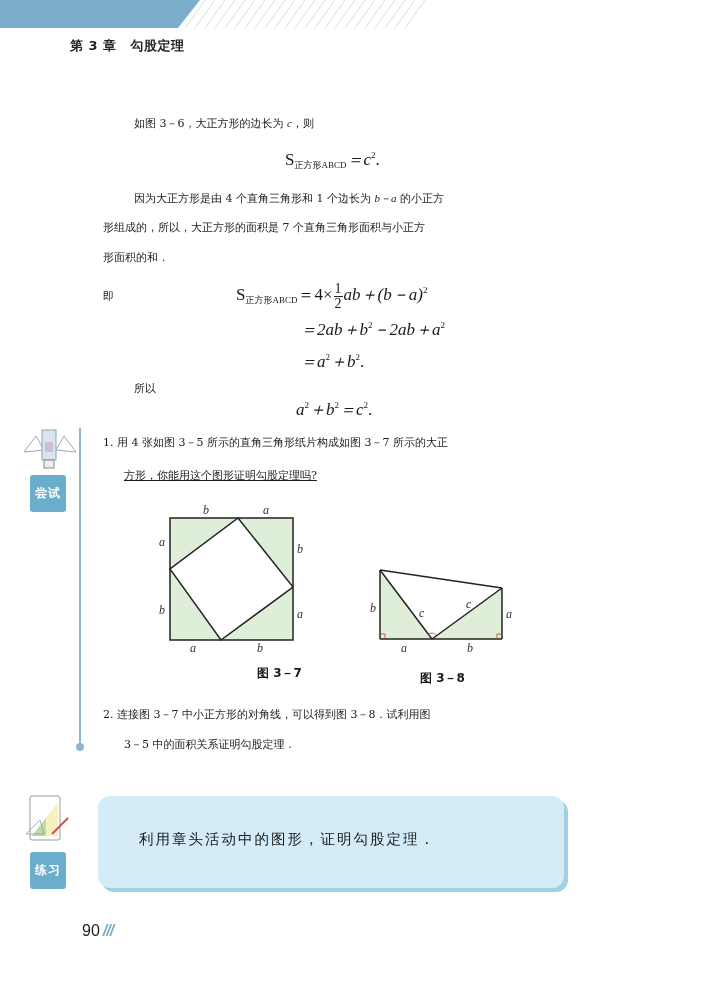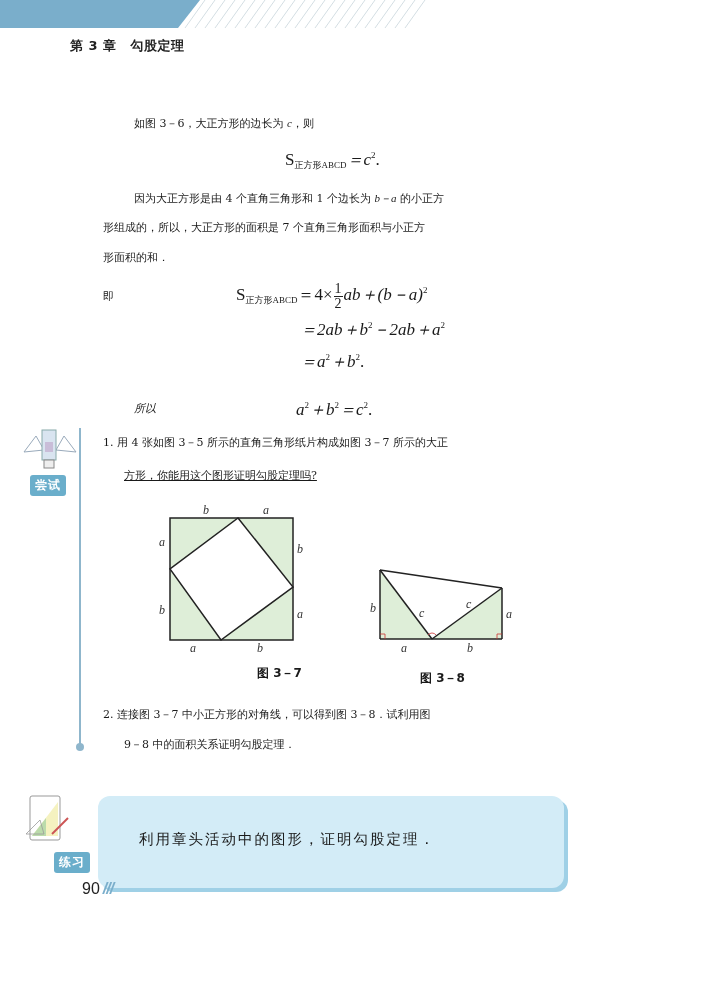--- a/index.html
+++ b/index.html
@@ -11,26 +11,26 @@
   .p{font-size:11px;line-height:30px;}
   .i{font-style:italic;font-family:"Liberation Serif","DejaVu Serif",serif;}
   .sub{font-size:9px;vertical-align:-3px;}
   .sup{font-size:9px;vertical-align:7px;}
   .eq{font-family:"Liberation Serif","DejaVu Serif",serif;font-size:17px;}
   .frac{display:inline-block;vertical-align:middle;text-align:center;font-size:14px;line-height:14px;margin:0 1px;}
   .frac .num{display:block;border-bottom:1px solid #222;padding:0 1px;}
   .frac .den{display:block;}
   .side-line{left:79px;top:428px;width:2px;height:318px;background:#8fb6cc;}
   .side-dot{left:76px;top:743px;width:8px;height:8px;border-radius:50%;background:#8fb6cc;}
-  .tag{background:#6aaecb;color:#fff;font-family:"DejaVu Sans","Liberation Sans",sans-serif;font-size:12px;font-weight:bold;padding:2px 5px;border-radius:3px;letter-spacing:1px;}
+  .tag{background:#6aaecb;color:#fff;font-family:"DejaVu Sans","Liberation Sans",sans-serif;font-size:12px;font-weight:bold;padding:10px 5px;border-radius:3px;letter-spacing:1px;}
   .fig-cap{font-family:"DejaVu Sans","Liberation Sans",sans-serif;font-size:12px;font-weight:bold;}
   .lbl{font-family:"Liberation Serif","DejaVu Serif",serif;font-style:italic;font-size:12px;fill:#333;}
   .practice-box{left:98px;top:796px;width:466px;height:92px;background:#d3ecf7;border-radius:12px;box-shadow:4px 4px 0 #9fd0e6;}
   .practice-text{left:139px;top:830px;font-size:14.5px;letter-spacing:2px;}
-  .page-num{left:82px;top:880px;font-family:"Liberation Sans","DejaVu Sans",sans-serif;font-size:16px;color:#222;}
+  .page-num{left:82px;top:922px;font-family:"Liberation Sans","DejaVu Sans",sans-serif;font-size:16px;color:#222;}
 </style>
 </head>
 <body>
 
 <svg class="abs header-band" width="702" height="28" viewBox="0 0 702 28">
   <polygon points="0,0 200,0 178,28 0,28" fill="#7aaecb"></polygon>
   <g stroke="#c9d5dc" stroke-width="0.8">
     <line x1="205" y1="0" x2="185" y2="28"></line>
       <line x1="215" y1="0" x2="195" y2="28"></line>
     <line x1="225" y1="0" x2="205" y2="28"></line>
@@ -78,21 +78,21 @@
 <div class="abs p" style="left:103px;top:282px;">即</div>
 <div class="abs eq" style="left:236px;top:282px;">
   <span>S</span><span class="sub">正方形ABCD</span><span>＝4×</span><span class="frac"><span class="num">1</span><span class="den">2</span></span><span class="i">ab＋(b－a)</span><span class="sup">2</span>
 </div>
 <div class="abs eq" style="left:300px;top:318px;">
   <span class="i">＝2ab＋b</span><span class="sup">2</span><span class="i">－2ab＋a</span><span class="sup">2</span>
 </div>
 <div class="abs eq" style="left:300px;top:350px;">
   <span class="i">＝a</span><span class="sup">2</span><span class="i">＋b</span><span class="sup">2</span><span>.</span>
 </div>
-<div class="abs p" style="left:134px;top:394px;font-style:italic;">所以</div>
+<div class="abs p" style="left:134px;top:374px;">所以</div>
 <div class="abs eq" style="left:296px;top:398px;">
   <span class="i">a</span><span class="sup">2</span><span class="i">＋b</span><span class="sup">2</span><span class="i">＝c</span><span class="sup">2</span><span>.</span>
 </div>
 
 <svg class="abs" style="left:22px;top:428px;" width="56" height="44">
   <polygon points="2,24 14,8 22,22" fill="none" stroke="#9ab" stroke-width="1"></polygon>
   <polygon points="34,22 42,8 54,24" fill="none" stroke="#9ab" stroke-width="1"></polygon>
   <rect x="20" y="2" width="14" height="30" fill="#d9e4f0" stroke="#8aa" stroke-width="1"></rect>
   <rect x="23" y="14" width="8" height="10" fill="#c9bdd8"></rect>
   <rect x="22" y="32" width="10" height="8" fill="#eee" stroke="#888" stroke-width="1"></rect>
@@ -133,28 +133,28 @@
   <text class="lbl" x="5" y="57">b</text>
   <text class="lbl" x="141" y="63">a</text>
   <text class="lbl" x="36" y="97">a</text>
   <text class="lbl" x="102" y="97">b</text>
   <text class="lbl" x="54" y="62">c</text>
   <text class="lbl" x="101" y="53">c</text>
 </svg>
 <div class="abs fig-cap" style="left:420px;top:670px;">图 3－8</div>
 
 <div class="abs p" style="left:103px;top:700px;">2. 连接图 3－7 中小正方形的对角线，可以得到图 3－8．试利用图</div>
-<div class="abs p" style="left:124px;top:730px;">9－8 中的面积关系证明勾股定理．</div>
+<div class="abs p" style="left:124px;top:730px;">3－5 中的面积关系证明勾股定理．</div>
 
 <svg class="abs" style="left:24px;top:790px;" width="50" height="56">
   <rect x="6" y="6" width="30" height="44" rx="2" fill="#fff" stroke="#999" stroke-width="1"></rect>
   <polygon points="8,46 34,12 34,46" fill="#f2efb0" opacity="0.8"></polygon>
   <polygon points="8,46 22,28 22,46" fill="#b5d8a8" opacity="0.9"></polygon>
   <line x1="28" y1="44" x2="44" y2="28" stroke="#c55" stroke-width="2"></line>
   <polygon points="2,44 16,30 20,44" fill="none" stroke="#999" stroke-width="0.8"></polygon>
 </svg>
-<div class="abs tag" style="left:30px;top:852px;margin-left:24px;">练习</div>
+<div class="abs tag" style="left:30px;top:852px;">练习</div>
 <div class="abs practice-box"></div>
 <div class="abs practice-text">利用章头活动中的图形，证明勾股定理．</div>
 
 <div class="abs page-num">
   <span>90</span><span style="color:#7aaecb;font-style:italic;font-weight:bold;margin-left:3px;letter-spacing:-1px;">///</span>
 </div>
 
 </body></html>

